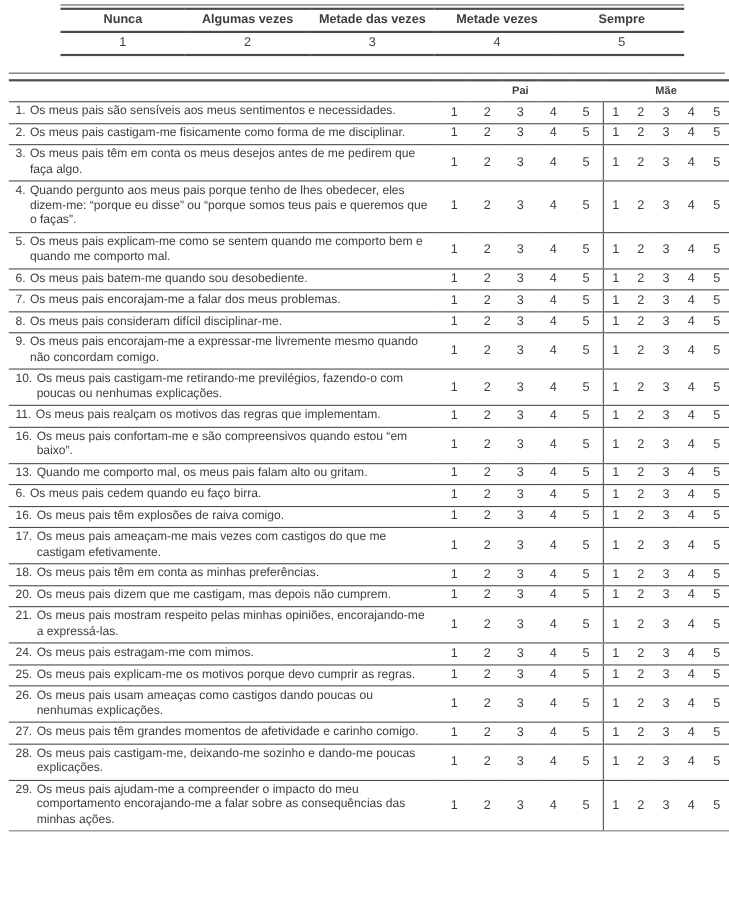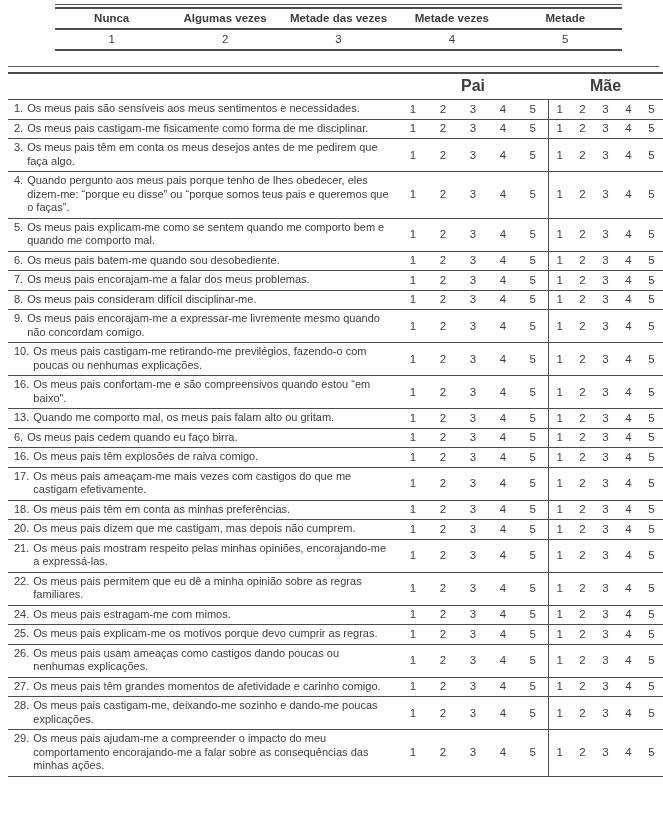--- a/index.html
+++ b/index.html
@@ -44,21 +44,21 @@
     border-top: 1px solid #585858;
     padding-top: 5px;
   }
   .main-table {
     width: 100%;
     border-collapse: collapse;
     table-layout: fixed;
     border-top: 2px solid #4c4c4c;
   }
   .main-table th.group {
-    font-size: 16px;
+    font-size: 10px;
     font-weight: bold;
     text-align: center;
     padding: 3px 0 4px;
     border-bottom: 1px solid #4c4c4c;
   }
   .main-table th.stmt-head {
     border-bottom: 1px solid #4c4c4c;
   }
   .main-table td {
     border-bottom: 1px solid #4c4c4c;
@@ -85,21 +85,21 @@
 <div class="page">
 
   <div class="scale-wrap">
     <table class="scale-table">
       <tbody>
           <tr class="labels">
         <td>Nunca</td>
         <td>Algumas vezes</td>
         <td>Metade das vezes</td>
         <td>Metade vezes</td>
-        <td>Metade</td>
+        <td>Sempre</td>
       </tr>
       <tr class="values">
         <td>1</td>
         <td>2</td>
         <td>3</td>
         <td>4</td>
         <td>5</td>
       </tr>
     </tbody>
       </table>
@@ -304,20 +304,38 @@
             <td class="rating">5</td>
             <td class="rating divider">1</td>
             <td class="rating">2</td>
             <td class="rating">3</td>
             <td class="rating">4</td>
             <td class="rating">5</td>
           </tr>
           <tr>
     <td class="stmt">
       <span class="stmt-inner">
+        <span class="stmt-num">11.</span>
+        <span class="stmt-text">Os meus pais realçam os motivos das regras que implementam.</span>
+      </span>
+    </td>
+  <td class="rating">1</td>
+            <td class="rating">2</td>
+            <td class="rating">3</td>
+            <td class="rating">4</td>
+            <td class="rating">5</td>
+            <td class="rating divider">1</td>
+            <td class="rating">2</td>
+            <td class="rating">3</td>
+            <td class="rating">4</td>
+            <td class="rating">5</td>
+          </tr>
+          <tr>
+    <td class="stmt">
+      <span class="stmt-inner">
         <span class="stmt-num">16.</span>
         <span class="stmt-text">Os meus pais confortam-me e são compreensivos quando estou “em baixo”.</span>
       </span>
     </td>
   <td class="rating">1</td>
             <td class="rating">2</td>
             <td class="rating">3</td>
             <td class="rating">4</td>
             <td class="rating">5</td>
             <td class="rating divider">1</td>
@@ -432,38 +450,20 @@
             <td class="rating">2</td>
             <td class="rating">3</td>
             <td class="rating">4</td>
             <td class="rating">5</td>
           </tr>
           <tr>
     <td class="stmt">
       <span class="stmt-inner">
         <span class="stmt-num">21.</span>
         <span class="stmt-text">Os meus pais mostram respeito pelas minhas opiniões, encorajando-me a expressá-las.</span>
-      </span>
-    </td>
-  <td class="rating">1</td>
-            <td class="rating">2</td>
-            <td class="rating">3</td>
-            <td class="rating">4</td>
-            <td class="rating">5</td>
-            <td class="rating divider">1</td>
-            <td class="rating">2</td>
-            <td class="rating">3</td>
-            <td class="rating">4</td>
-            <td class="rating">5</td>
-          </tr>
-          <tr>
-    <td class="stmt">
-      <span class="stmt-inner">
-        <span class="stmt-num">22.</span>
-        <span class="stmt-text">Os meus pais permitem que eu dê a minha opinião sobre as regras familiares.</span>
       </span>
     </td>
   <td class="rating">1</td>
             <td class="rating">2</td>
             <td class="rating">3</td>
             <td class="rating">4</td>
             <td class="rating">5</td>
             <td class="rating divider">1</td>
             <td class="rating">2</td>
             <td class="rating">3</td>

